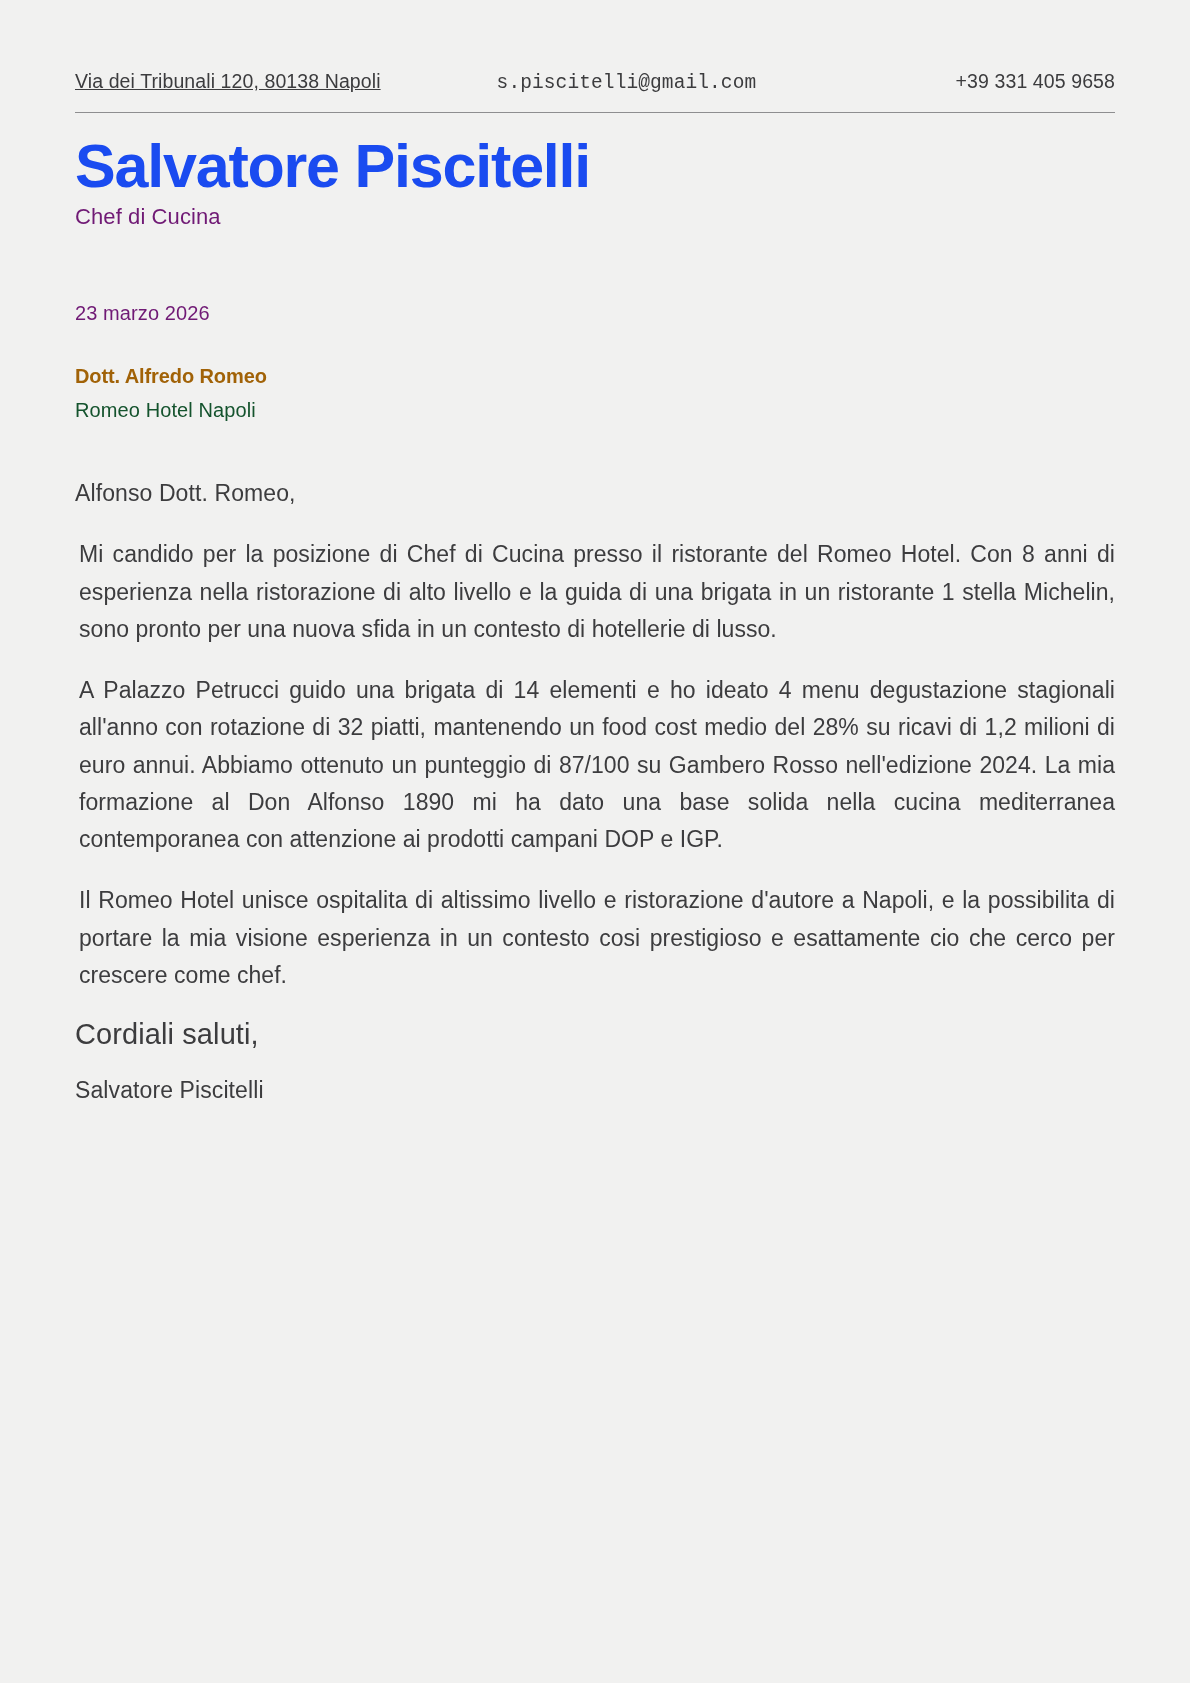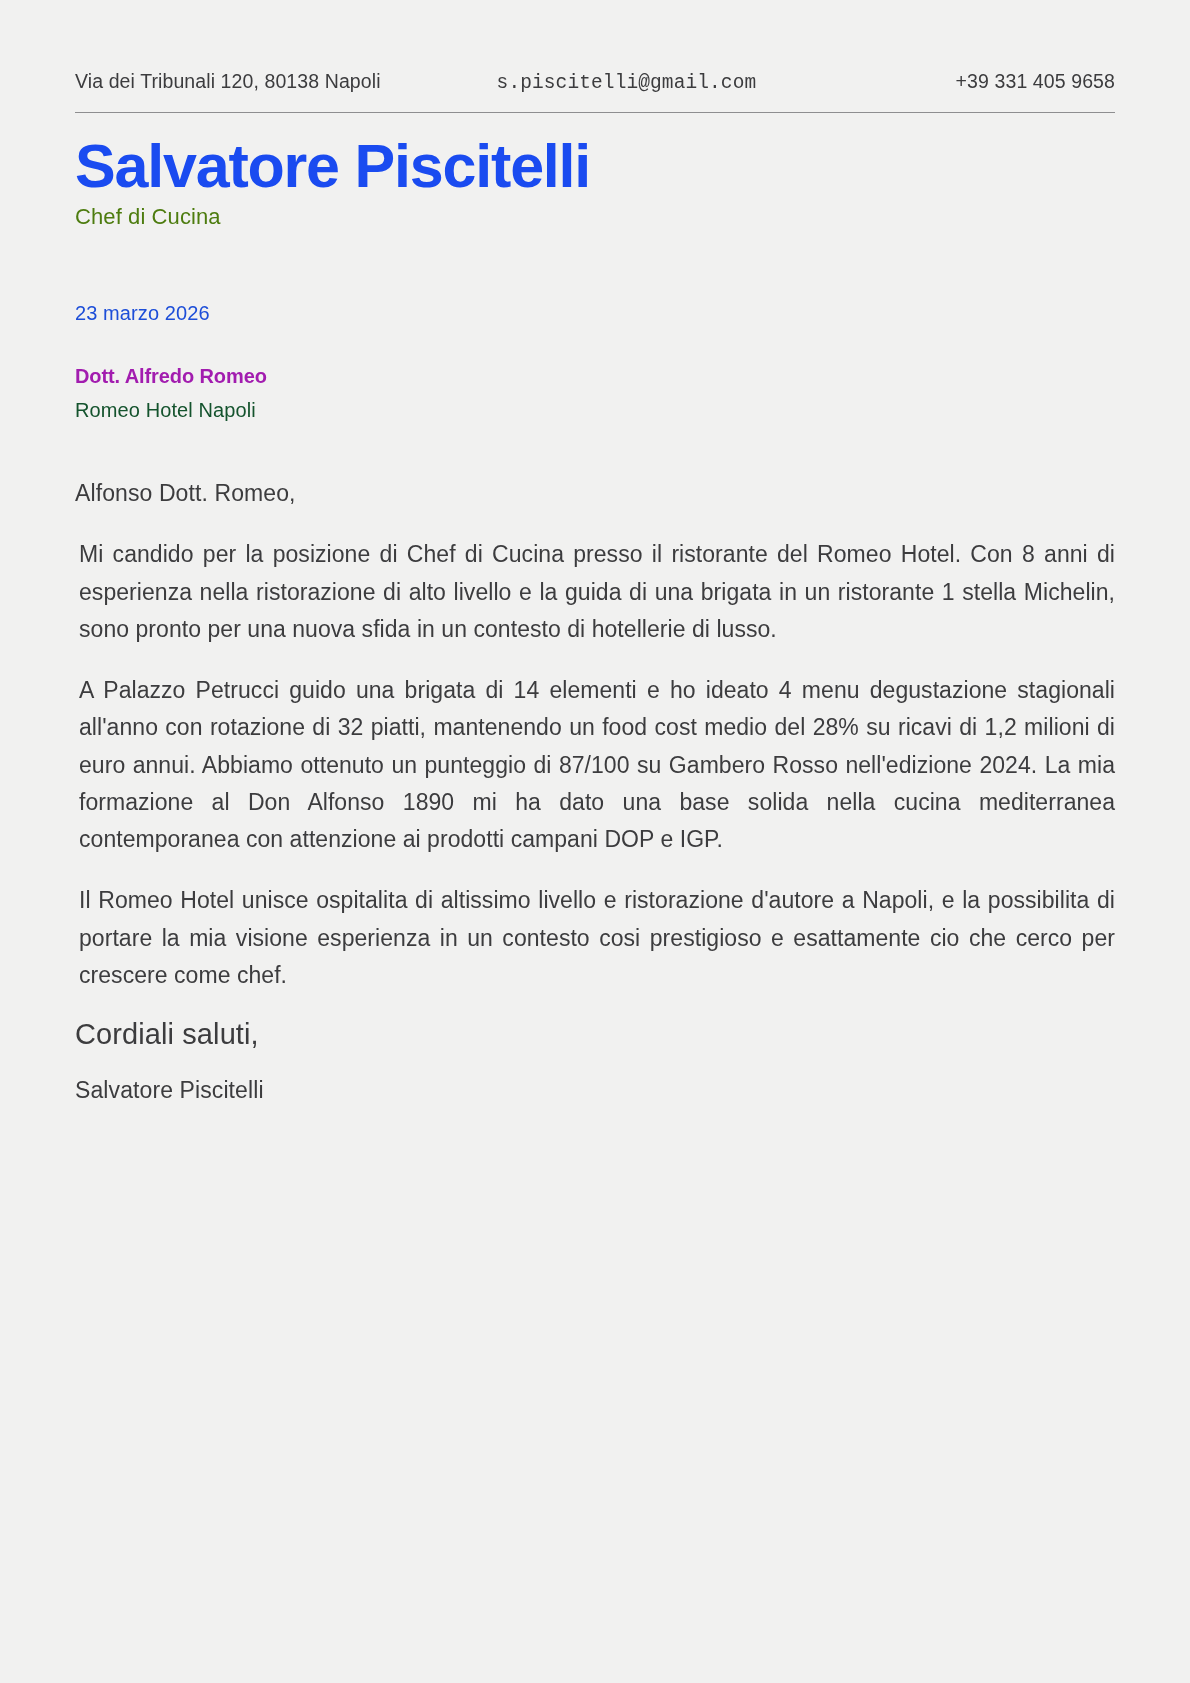--- a/index.html
+++ b/index.html
@@ -24,21 +24,21 @@
   
   .contact-bar {
     display: flex;
     justify-content: space-between;
     align-items: baseline;
     font-size: 19.5px;
     color: #3c3c3e;
     letter-spacing: 0.1px;
     padding-bottom: 18px;
   }
-  .contact-bar .c-left   { flex: 0 0 auto; text-align: center; }
+  .contact-bar .c-left   { flex: 0 0 auto; text-align: center; text-decoration: underline; }
   .contact-bar .c-mid    { flex: 0 0 auto; text-align: center; margin-left: 116px; font-family: Liberation Mono, monospace; }
   .contact-bar .c-right  { flex: 0 0 auto; text-align: right; margin-left: auto; }
 
   .rule {
     height: 1px;
     background: #8e8e90;
     width: 100%;
     margin: 0 0 22px 0;
   }
 
@@ -46,36 +46,36 @@
   .name {
     font-size: 61px;
     line-height: 1.04;
     font-weight: 800;
     color: #1a4bf0;
     letter-spacing: -1.2px;
     margin: 0 0 6px 0;
   }
   .job-title {
     font-size: 22px;
-    color: #4d7c0f;
+    color: #701a75;
     margin: 0;
     letter-spacing: 0.1px;
   }
 
   
   .date {
     font-size: 20px;
-    color: #1d4ed8;
+    color: #701a75;
     margin: 72px 0 0 0;
     letter-spacing: 0.1px;
   }
   .recipient-name {
     font-size: 20px;
     font-weight: 800;
-    color: #a21caf;
+    color: #a16207;
     margin: 40px 0 0 0;
     letter-spacing: -0.1px;
   }
   .recipient-company {
     font-size: 20px;
     color: #14532d;
     margin: 11px 0 0 0;
     letter-spacing: 0.1px;
   }
 

